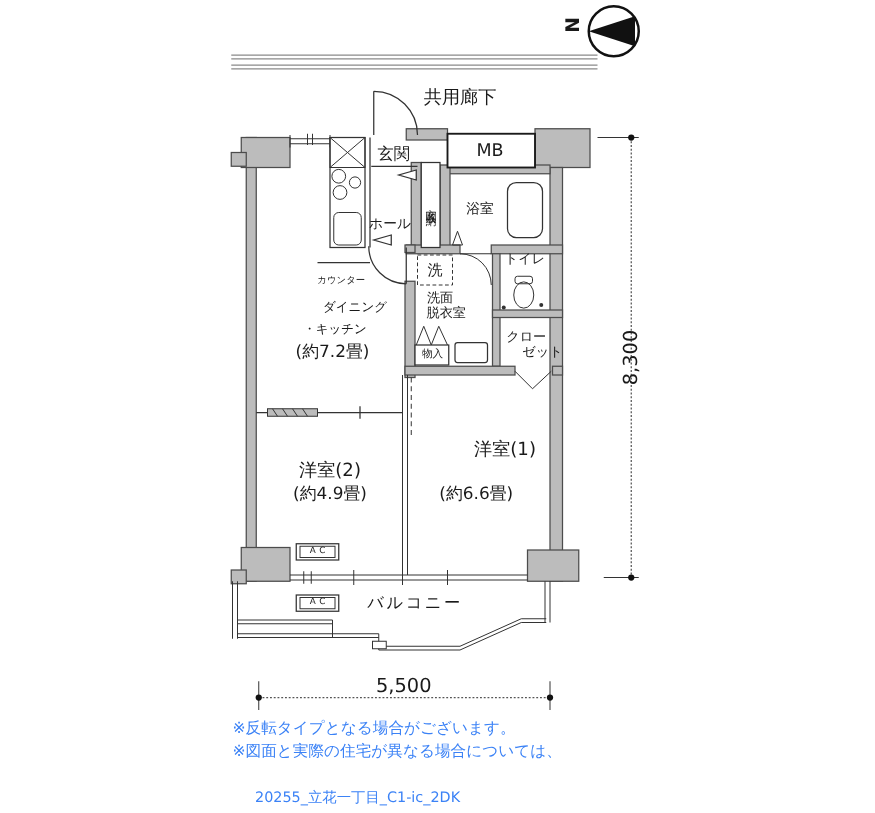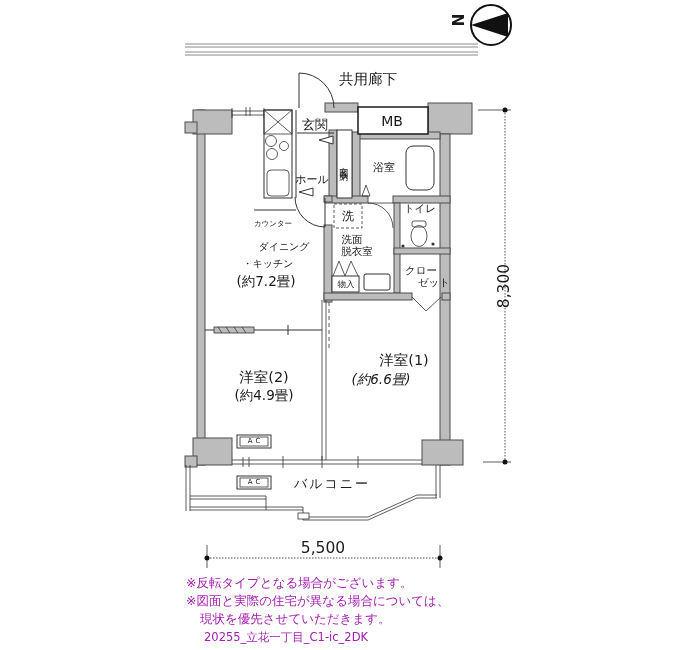--- a/index.html
+++ b/index.html
@@ -1,20 +1,20 @@
 <!DOCTYPE html>
 <html style="--wall: #bcbcbc; --line: #333333;"><head>
 <meta charset="utf-8">
 <style>
   html,body{margin:0;padding:0;background:#fff;}
   body{font-family:"DejaVu Sans","Liberation Sans",sans-serif;color:#111;}
   .canvas{position:relative;width:700px;height:650px;background:#fff;overflow:hidden;}
   .canvas svg{position:absolute;left:0;top:0;}
   .lbl{position:absolute;transform:translate(-50%,-50%);white-space:nowrap;line-height:1;color:#1a1a1a;}
-  .lbl-left{position:absolute;transform:translate(0,-50%);white-space:nowrap;line-height:1;color:#a21caf;}
+  .lbl-left{position:absolute;transform:translate(0,-50%);white-space:nowrap;line-height:1;color:#3b82f6;}
   .rot{transform:translate(-50%,-50%) rotate(-90deg);}
   .vtext{writing-mode:vertical-rl;text-orientation:upright;letter-spacing:2px;}
   .wall{fill:var(--wall,#bcbcbc);stroke:#4c4c4c;stroke-width:1;}
   .ln{stroke:var(--line,#333);fill:none;stroke-width:1;}
   .lnt{stroke:var(--line,#333);fill:none;stroke-width:0.8;}
   .wfill{fill:#fff;stroke:var(--line,#333);stroke-width:1;}
   .gray{stroke:#8a8a8a;fill:none;stroke-width:1;}
   .bold{font-weight:bold;}
 </style>
 </head>
@@ -208,24 +208,23 @@
   <div class="lbl" style="left:357px;top:251px;font-size:10.5px;">脱衣室</div>
   <div class="lbl" style="left:421px;top:270px;font-size:10.5px;">クロー</div>
   <div class="lbl" style="left:421px;top:282px;font-size:10.5px;margin-left:13px;">ゼット</div>
   <div class="lbl" style="left:346px;top:284px;font-size:8.5px;">物入</div>
   <div class="lbl" style="left:268px;top:247px;font-size:10px;margin-left:16px;">ダイニング</div>
   <div class="lbl" style="left:268px;top:264px;font-size:10px;">・キッチン</div>
   <div class="lbl" style="left:266px;top:282px;font-size:13.5px;">(約7.2畳)</div>
   <div class="lbl" style="left:264px;top:377px;font-size:14.5px;">洋室(2)</div>
   <div class="lbl" style="left:264px;top:396px;font-size:13.5px;">(約4.9畳)</div>
   <div class="lbl" style="left:404px;top:360px;font-size:14.5px;">洋室(1)</div>
-  <div class="lbl" style="left:381px;top:380px;font-size:13.5px;font-style:italic;">(約6.6畳)</div>
+  <div class="lbl" style="left:381px;top:396px;font-size:13.5px;">(約6.6畳)</div>
   <div class="lbl" style="left:254px;top:441px;font-size:7px;letter-spacing:3px;padding-left:3px;">AC</div>
   <div class="lbl" style="left:254px;top:482px;font-size:7px;letter-spacing:3px;padding-left:3px;">AC</div>
   <div class="lbl" style="left:332px;top:483px;font-size:13px;letter-spacing:2px;">バルコニー</div>
   <div class="lbl" style="left:323px;top:549px;font-size:15.5px;">5,500</div>
   <div class="lbl rot" style="left:505px;top:286px;font-size:15.5px;">8,300</div>
   <div class="lbl-left" style="left:186px;top:583px;font-size:12.5px;">※反転タイプとなる場合がございます。</div>
   <div class="lbl-left" style="left:186px;top:601px;font-size:12.5px;">※図面と実際の住宅が異なる場合については、</div>
-  <div class="lbl-left" style="left:200px;top:619px;font-size:12.5px;">現状を優先させていただきます。</div>
   <div class="lbl-left" style="left:204px;top:638px;font-size:11.5px;">20255_立花一丁目_C1-ic_2DK</div>
 
 </div>
 
 </body></html>

